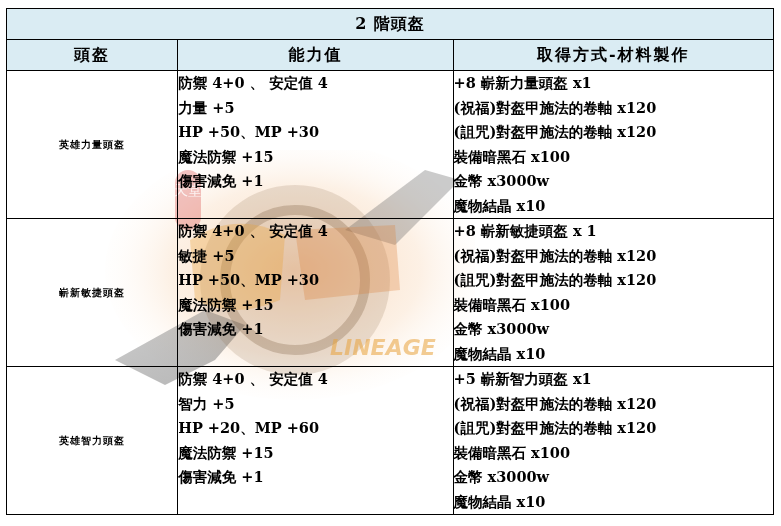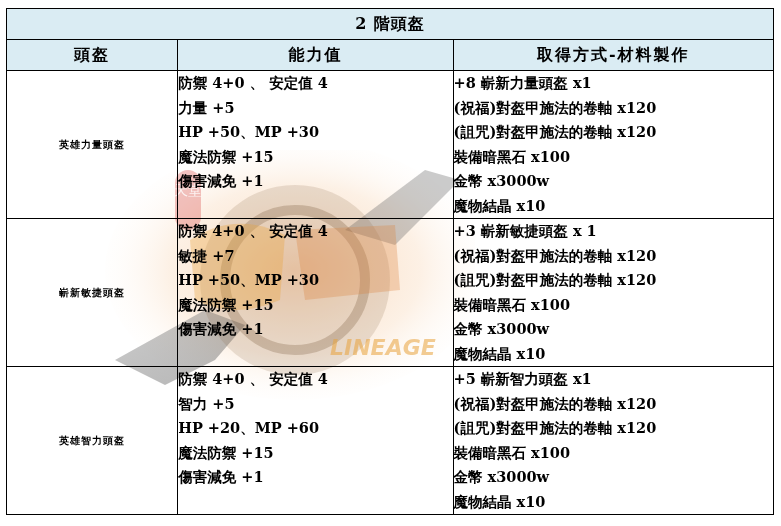--- a/index.html
+++ b/index.html
@@ -141,27 +141,27 @@
       <div class="line">裝備暗黑石 x100</div>
       <div class="line">金幣 x3000w</div>
       <div class="line">魔物結晶 x10</div>
     </td>
   </tr>
 
   <tr>
     <td class="name">嶄新敏捷頭盔</td>
     <td class="stats">
       <div class="line">防禦 4+0 、 安定值 4</div>
-      <div class="line">敏捷 +7</div>
+      <div class="line">敏捷 +5</div>
       <div class="line">HP +50、MP +30</div>
       <div class="line">魔法防禦 +15</div>
       <div class="line">傷害減免 +1</div>
     </td>
     <td class="materials">
-      <div class="line">+3 嶄新敏捷頭盔 x 1</div>
+      <div class="line">+8 嶄新敏捷頭盔 x 1</div>
       <div class="line">(祝福)對盔甲施法的卷軸 x120</div>
       <div class="line">(詛咒)對盔甲施法的卷軸 x120</div>
       <div class="line">裝備暗黑石 x100</div>
       <div class="line">金幣 x3000w</div>
       <div class="line">魔物結晶 x10</div>
     </td>
   </tr>
 
   <tr>
     <td class="name">英雄智力頭盔</td>

